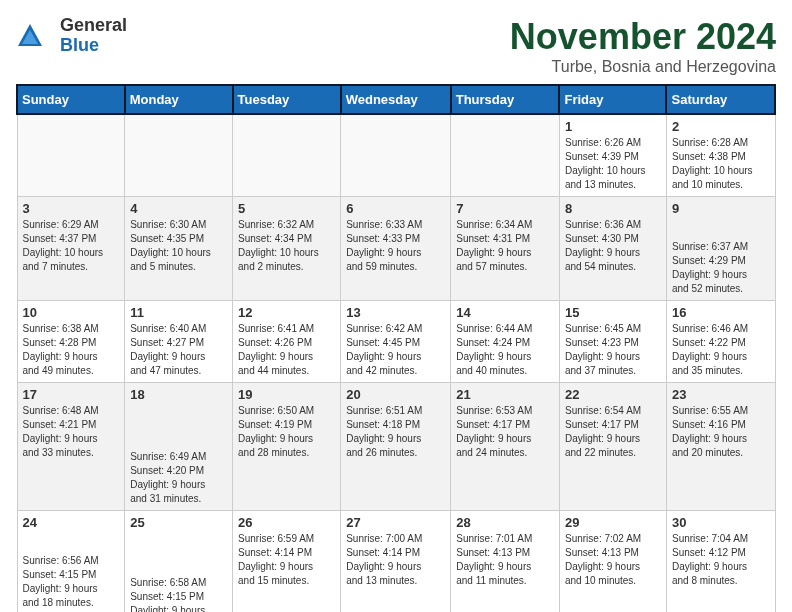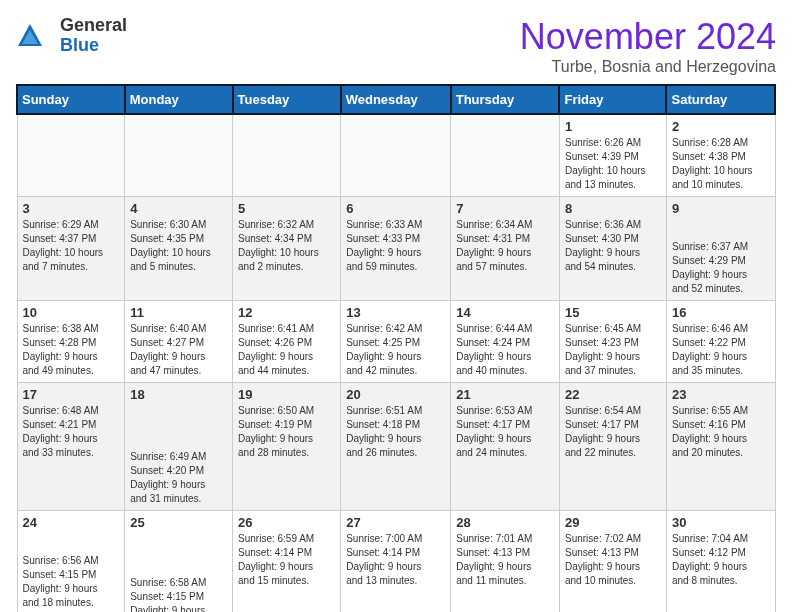--- a/index.html
+++ b/index.html
@@ -38,22 +38,22 @@
     }
     .logo-icon {
       width: 28px;
       height: 28px;
     }
     .title-block {
       text-align: right;
     }
     .month-title {
       font-size: 36px;
-      font-weight: normal;
-      color: #6d28d9;
+      font-weight: bold;
+      color: #14532d;
     }
     .subtitle {
       font-size: 16px;
       color: #555;
     }
     .calendar {
       width: 100%;
       border-collapse: collapse;
     }
     .calendar th {
@@ -214,21 +214,21 @@
         <td>
           <span class="day-number">12</span>
           <div class="day-info" style="white-space: pre-line;">Sunrise: 6:41 AM
 Sunset: 4:26 PM
 Daylight: 9 hours
 and 44 minutes.</div>
         </td>
         <td>
           <span class="day-number">13</span>
           <div class="day-info" style="white-space: pre-line;">Sunrise: 6:42 AM
-Sunset: 4:25 PM
+Sunset: 4:45 PM
 Daylight: 9 hours
 and 42 minutes.</div>
         </td>
         <td>
           <span class="day-number">14</span>
           <div class="day-info" style="white-space: pre-line;">Sunrise: 6:44 AM
 Sunset: 4:24 PM
 Daylight: 9 hours
 and 40 minutes.</div>
         </td>

